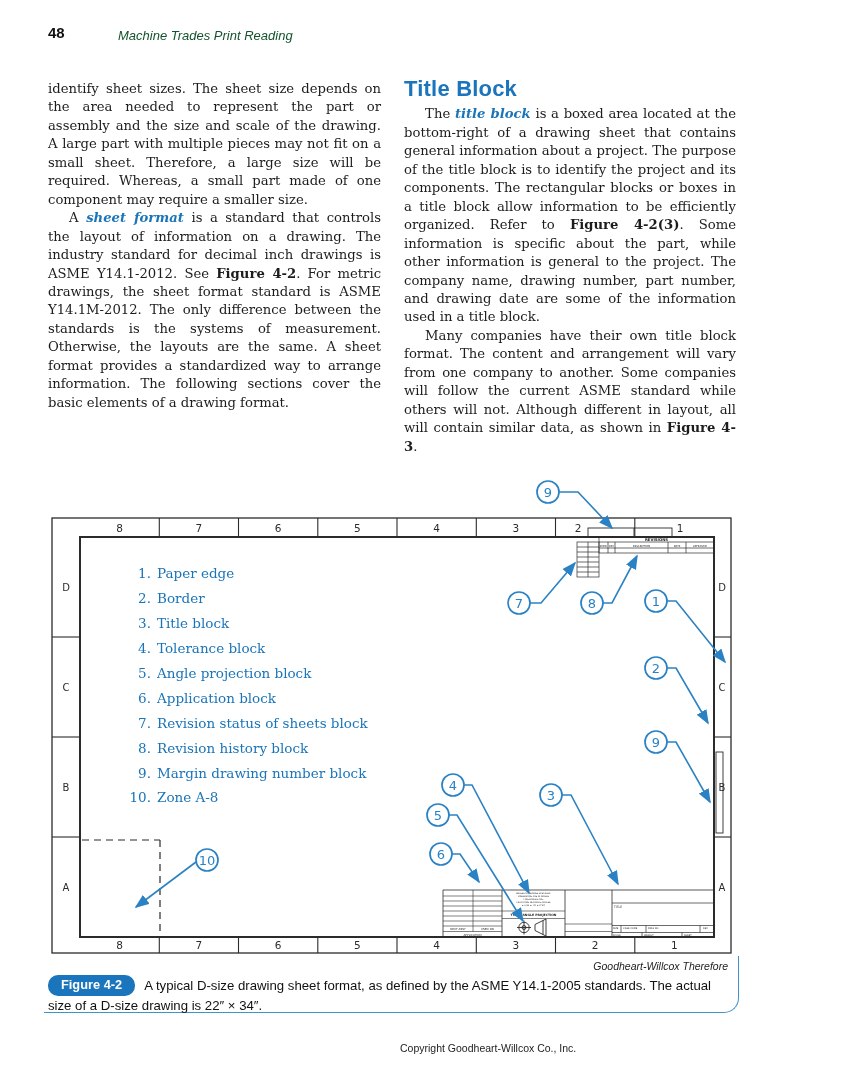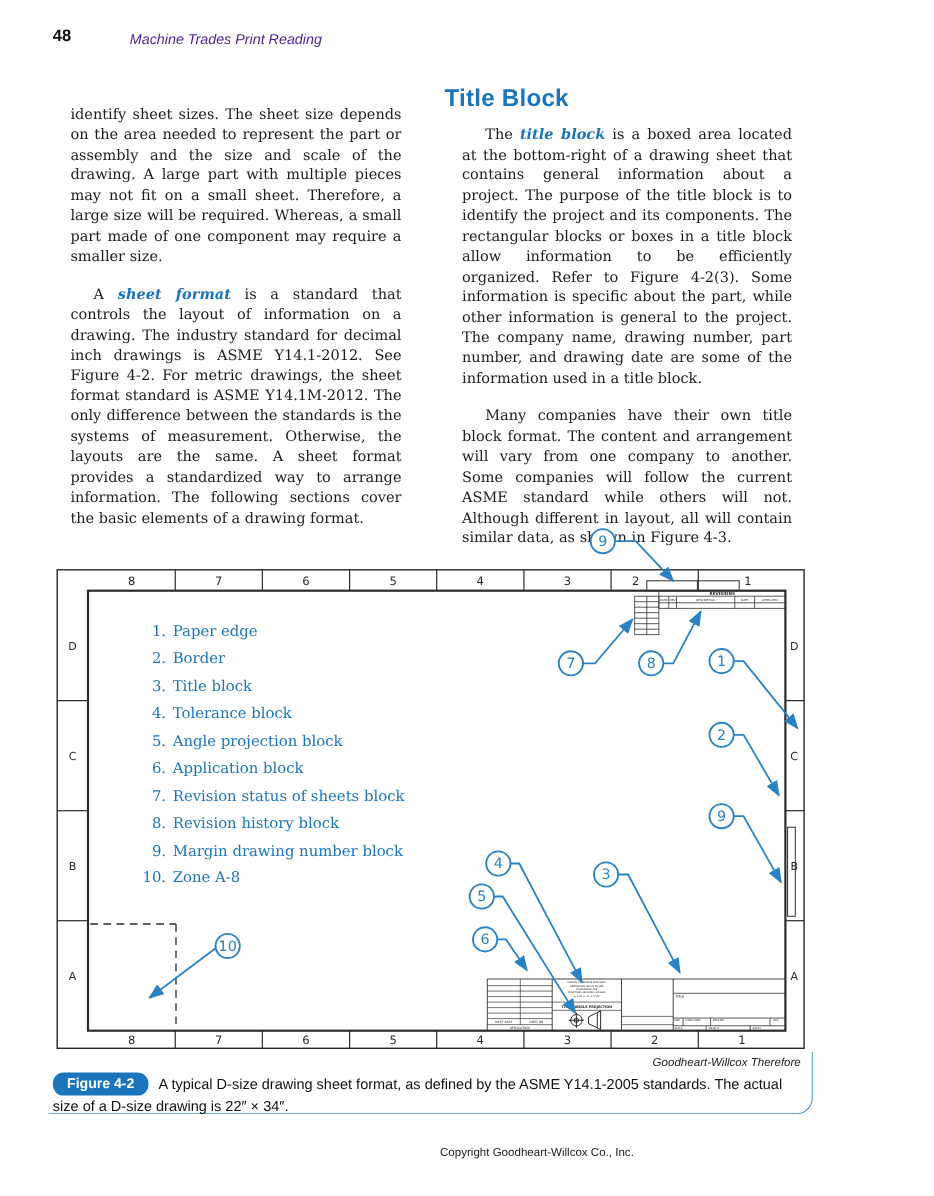--- a/index.html
+++ b/index.html
@@ -1,29 +1,29 @@
 <!DOCTYPE html>
 <html><head>
 <meta charset="utf-8">
 <style>
   html,body{margin:0;padding:0;background:#ffffff;}
   body{width:849px;height:1087px;position:relative;font-family:"DejaVu Serif",serif;color:#1c1c1c;overflow:hidden;}
 
   
   .runhead-num{position:absolute;left:48px;top:24px;font-family:"Liberation Sans",sans-serif;font-weight:bold;font-size:15px;color:#111;}
-  .runhead-title{position:absolute;left:118px;top:28px;font-family:"Liberation Sans",sans-serif;font-style:italic;font-size:13px;color:#4c1d95;}
+  .runhead-title{position:absolute;left:118px;top:28px;font-family:"Liberation Sans",sans-serif;font-style:italic;font-size:13px;color:#14532d;}
 
   
   .col{position:absolute;top:80px;font-size:13.2px;line-height:18.45px;text-align:justify;}
   .col-left{left:48px;width:333px;}
   .col-right{left:404px;width:332px;}
-  .col p{margin:16px;}
+  .col p{margin:0;}
   .indent{text-indent:1.6em;}
   .term{color:#1a74b8;font-weight:bold;font-style:italic;}
-  .figref{font-weight:normal;}
+  .figref{font-weight:bold;}
   h2.section{margin:0 0 7px 0;font-family:"Liberation Sans",sans-serif;font-weight:bold;font-size:22px;color:#1b75bc;letter-spacing:0.2px;}
 
   
   .fig-svg{position:absolute;left:30px;top:478px;width:770px;height:482px;}
   .fig-frame{position:absolute;left:44px;top:956px;width:694px;height:56px;
     border-right:1.6px solid #4191cb;border-bottom:1.6px solid #4191cb;border-bottom-right-radius:15px;}
   .fig-credit{position:absolute;left:400px;top:960px;width:328px;text-align:right;
     font-family:"Liberation Sans",sans-serif;font-style:italic;font-size:10.5px;color:#222;}
   .fig-caption{position:absolute;left:48px;top:976px;width:688px;
     font-family:"Liberation Sans",sans-serif;font-size:13.2px;line-height:17.5px;color:#111;}

